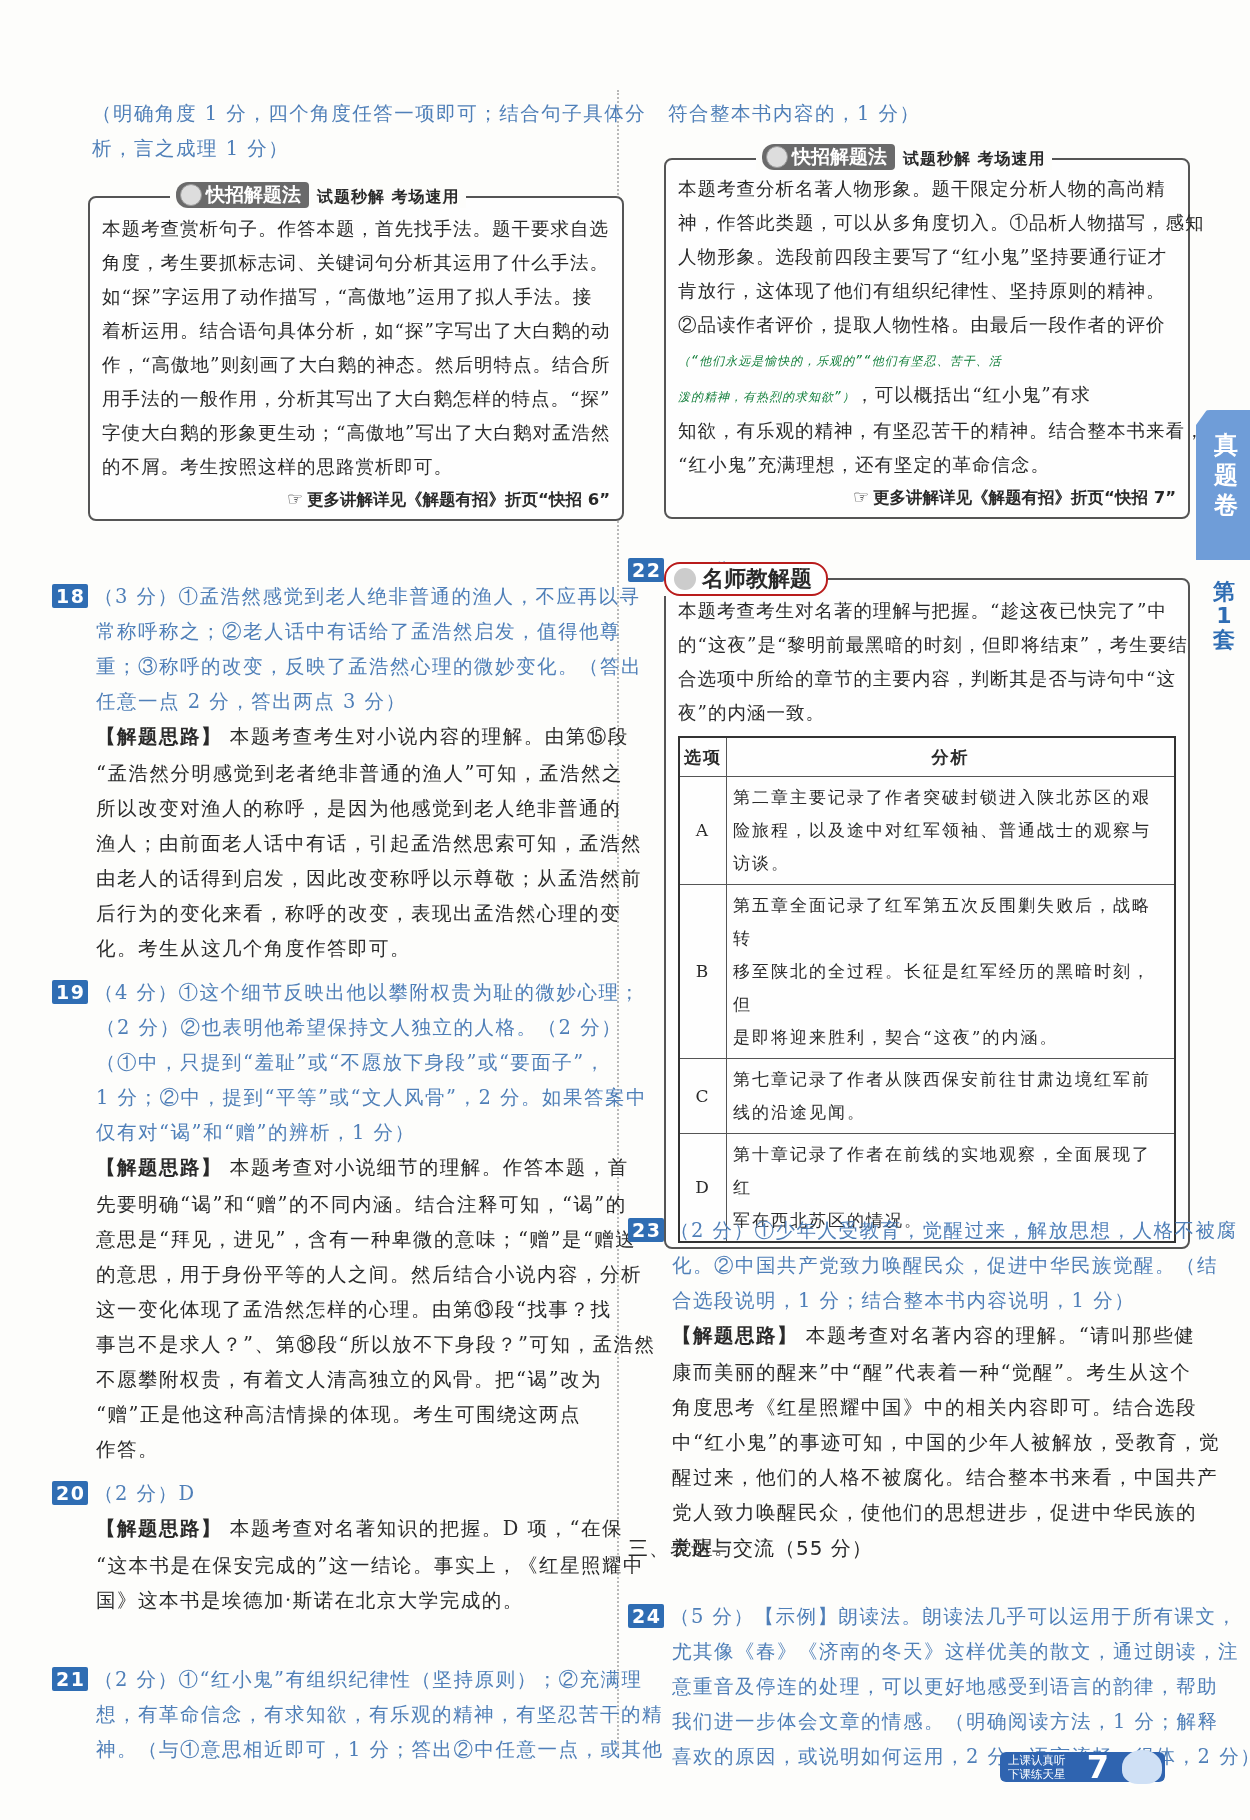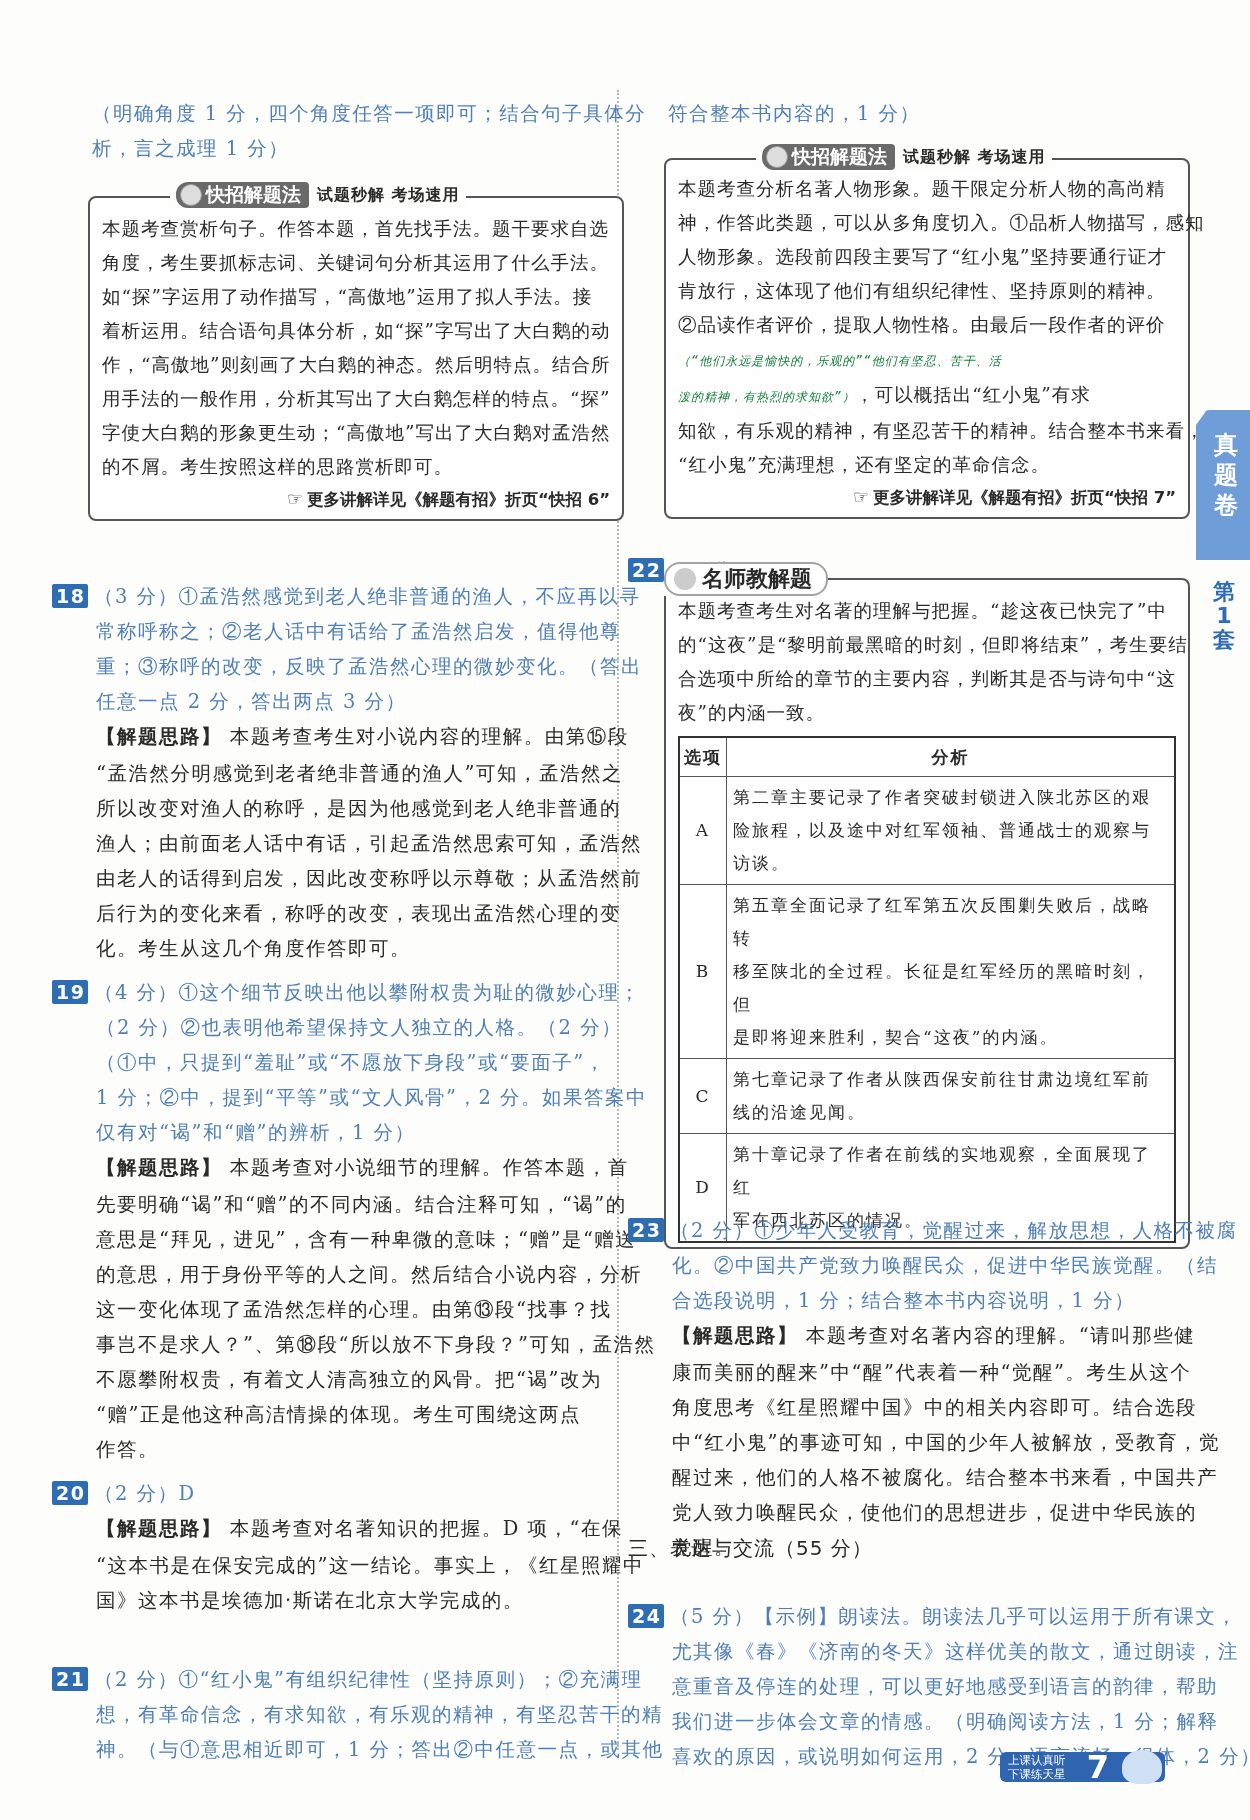--- a/index.html
+++ b/index.html
@@ -10,36 +10,36 @@
   #colR{left:628px;width:548px;}
   .divider{position:absolute;left:617px;top:90px;height:1660px;border-left:2px dotted #b8b8b8;}
   .line{font-size:19.5px;line-height:35px;letter-spacing:1.5px;white-space:nowrap;}
   .blue{color:#4f7fb8;}
   .indent{padding-left:44px;}
   .qnum{display:inline-block;background:#2f6db3;color:#fff;font-family:"DejaVu Sans","Liberation Sans",sans-serif;
         font-weight:bold;font-size:19px;line-height:24px;padding:0 4px;border-radius:2px;margin-right:6px;width:28px;text-align:center;margin-top:48px;}
   .bold{font-weight:bold;font-family:Liberation Mono, monospace;}
   .box{position:absolute;border:2px solid #555;border-radius:8px;padding:6px 12px 4px 12px;background:#fefefe;}
   .box .line{font-size:18.5px;line-height:34px;letter-spacing:1px;}
-  .box-head{position:absolute;top:-16px;height:26px;display:flex;align-items:center;background:#fdfdfb;padding:0 6px;}
+  .box-head{position:absolute;top:-16px;height:26px;display:flex;align-items:flex-end;background:#fdfdfb;padding:0 6px;}
   .badge{background:#6a6a6a;color:#fff;font-family:"DejaVu Sans","Liberation Sans",sans-serif;font-weight:bold;
          font-size:19px;padding:0 8px 0 4px;border-radius:12px 4px 4px 12px;display:flex;align-items:center;height:26px;}
   .badge .ic{width:20px;height:20px;border-radius:50%;background:#ddd;margin-right:4px;border:1px solid #999;}
   .sub{font-family:"DejaVu Sans","Liberation Sans",sans-serif;font-weight:bold;font-size:16px;margin-left:8px;letter-spacing:1px;}
   .more{text-align:right;font-family:"DejaVu Sans","Liberation Sans",sans-serif;font-weight:bold;font-size:16.5px;line-height:30px;}
   .hand{font-size:18px;margin-right:4px;}
   .hw{font-family:"DejaVu Sans Mono","Liberation Mono",monospace;font-style:italic;color:#15803d;font-size:12px;}
   .tbl{border-collapse:collapse;width:100%;margin-top:6px;border:2px solid #333;}
   .tbl td,.tbl th{border:1px solid #555;font-size:17px;line-height:33px;letter-spacing:2px;}
   .tbl th{font-family:"DejaVu Sans","Liberation Sans",sans-serif;font-weight:bold;font-size:17px;height:36px;}
   .tbl td.opt{width:44px;text-align:center;}
   .tbl td.ana{padding:4px 6px;white-space:normal;font-family:"DejaVu Serif","Liberation Serif",serif;}
   .tbl td.ana span{display:block;}
   .tag-head{position:absolute;top:-18px;left:-2px;display:flex;align-items:center;background:#fdfdfb;}
-  .tag-pill{border:2px solid #a3a3a3;border-radius:16px;padding:0 14px 0 8px;font-family:"DejaVu Sans","Liberation Sans",sans-serif;
+  .tag-pill{border:2px solid #b91c1c;border-radius:16px;padding:0 14px 0 8px;font-family:"DejaVu Sans","Liberation Sans",sans-serif;
             font-weight:bold;font-size:22px;height:30px;display:flex;align-items:center;background:#fff;}
   .tag-pill .ic{width:22px;height:22px;border-radius:50%;background:#ccc;margin-right:6px;}
   .side-tab{position:absolute;left:1196px;top:410px;width:54px;height:150px;background:#6f9dd8;border-radius:14px 0 0 0;
             clip-path:polygon(0 10%,20% 0,100% 0,100% 100%,0 100%);}
   .side-tab span{display:block;color:#fff;font-family:"DejaVu Sans","Liberation Sans",sans-serif;font-weight:bold;font-size:24px;
                  text-align:center;line-height:30px;padding-left:6px;}
   .side-tab .inner{padding-top:20px;}
   .set{position:absolute;left:1202px;top:580px;width:44px;text-align:center;color:#2f6db3;font-family:"DejaVu Sans","Liberation Sans",sans-serif;
        font-weight:bold;font-size:22px;line-height:24px;}
   .footer{position:absolute;left:1000px;top:1752px;width:165px;height:30px;background:#2f64b0;border-radius:6px;display:flex;align-items:center;}

